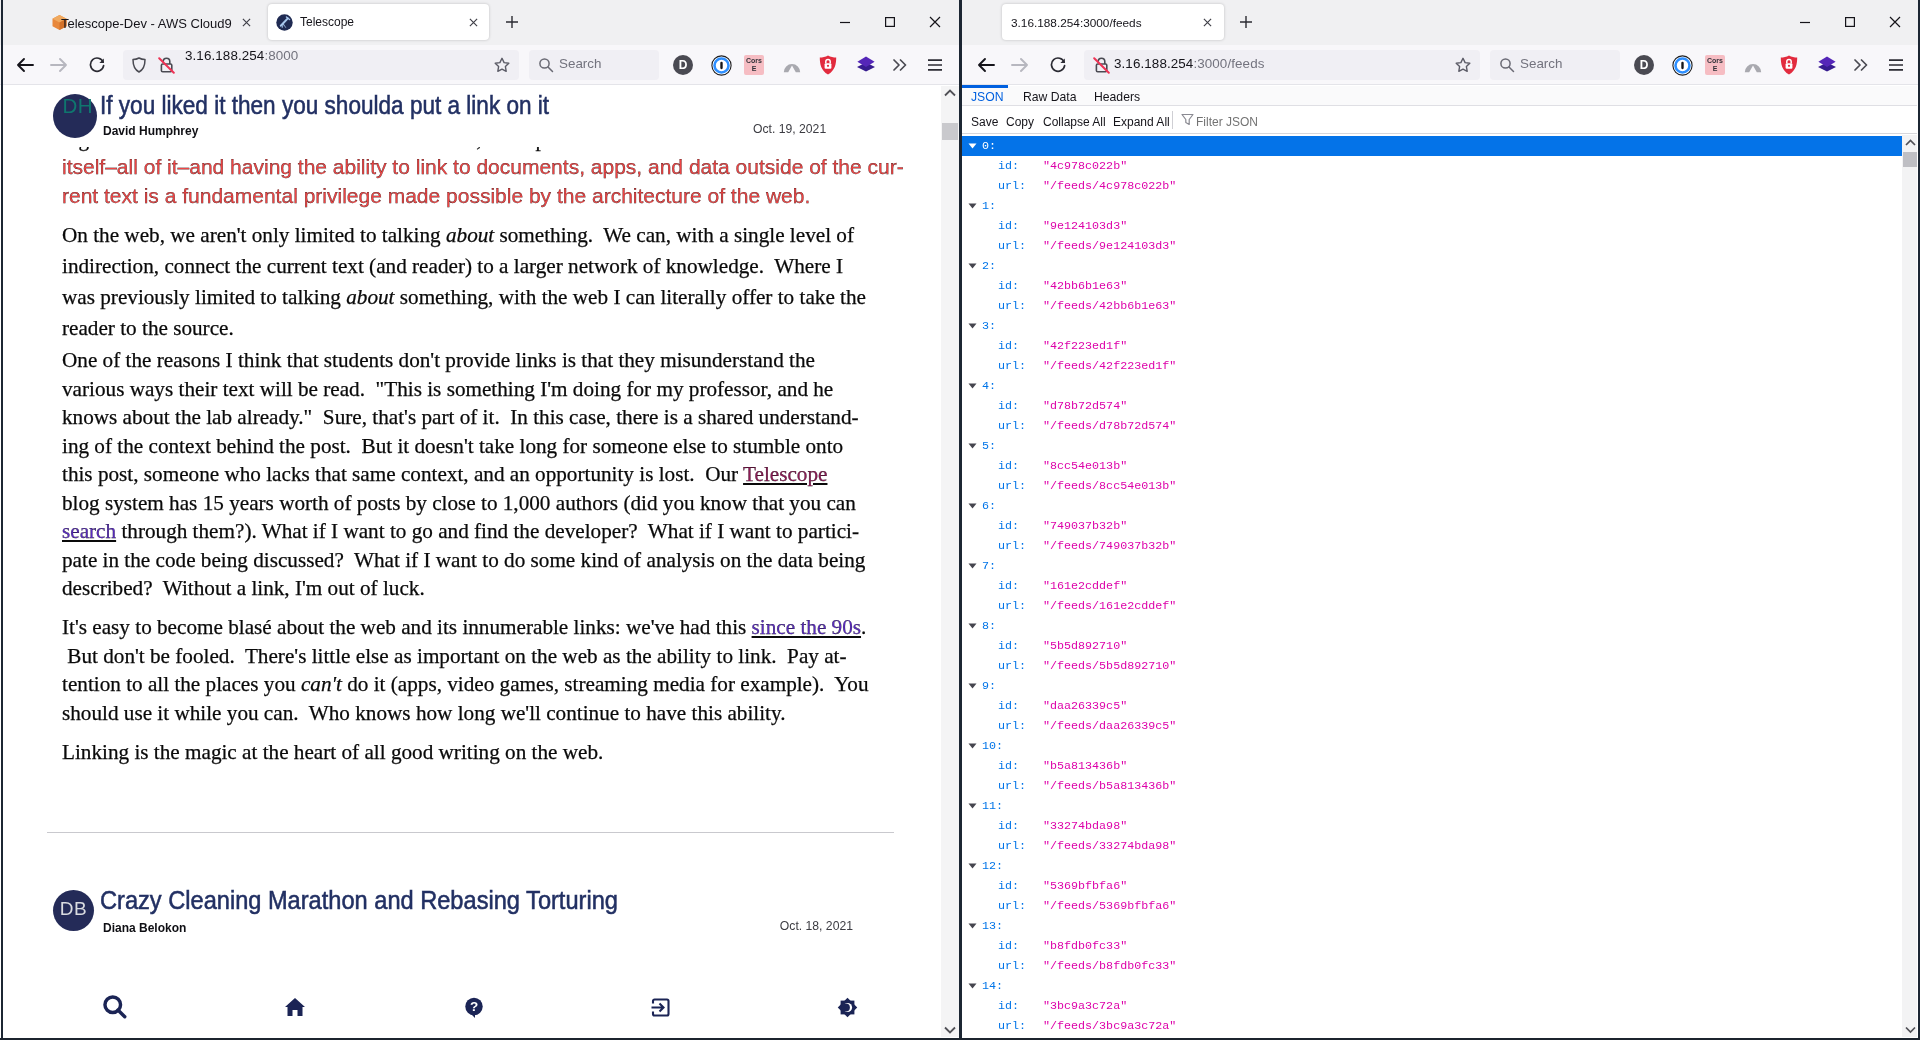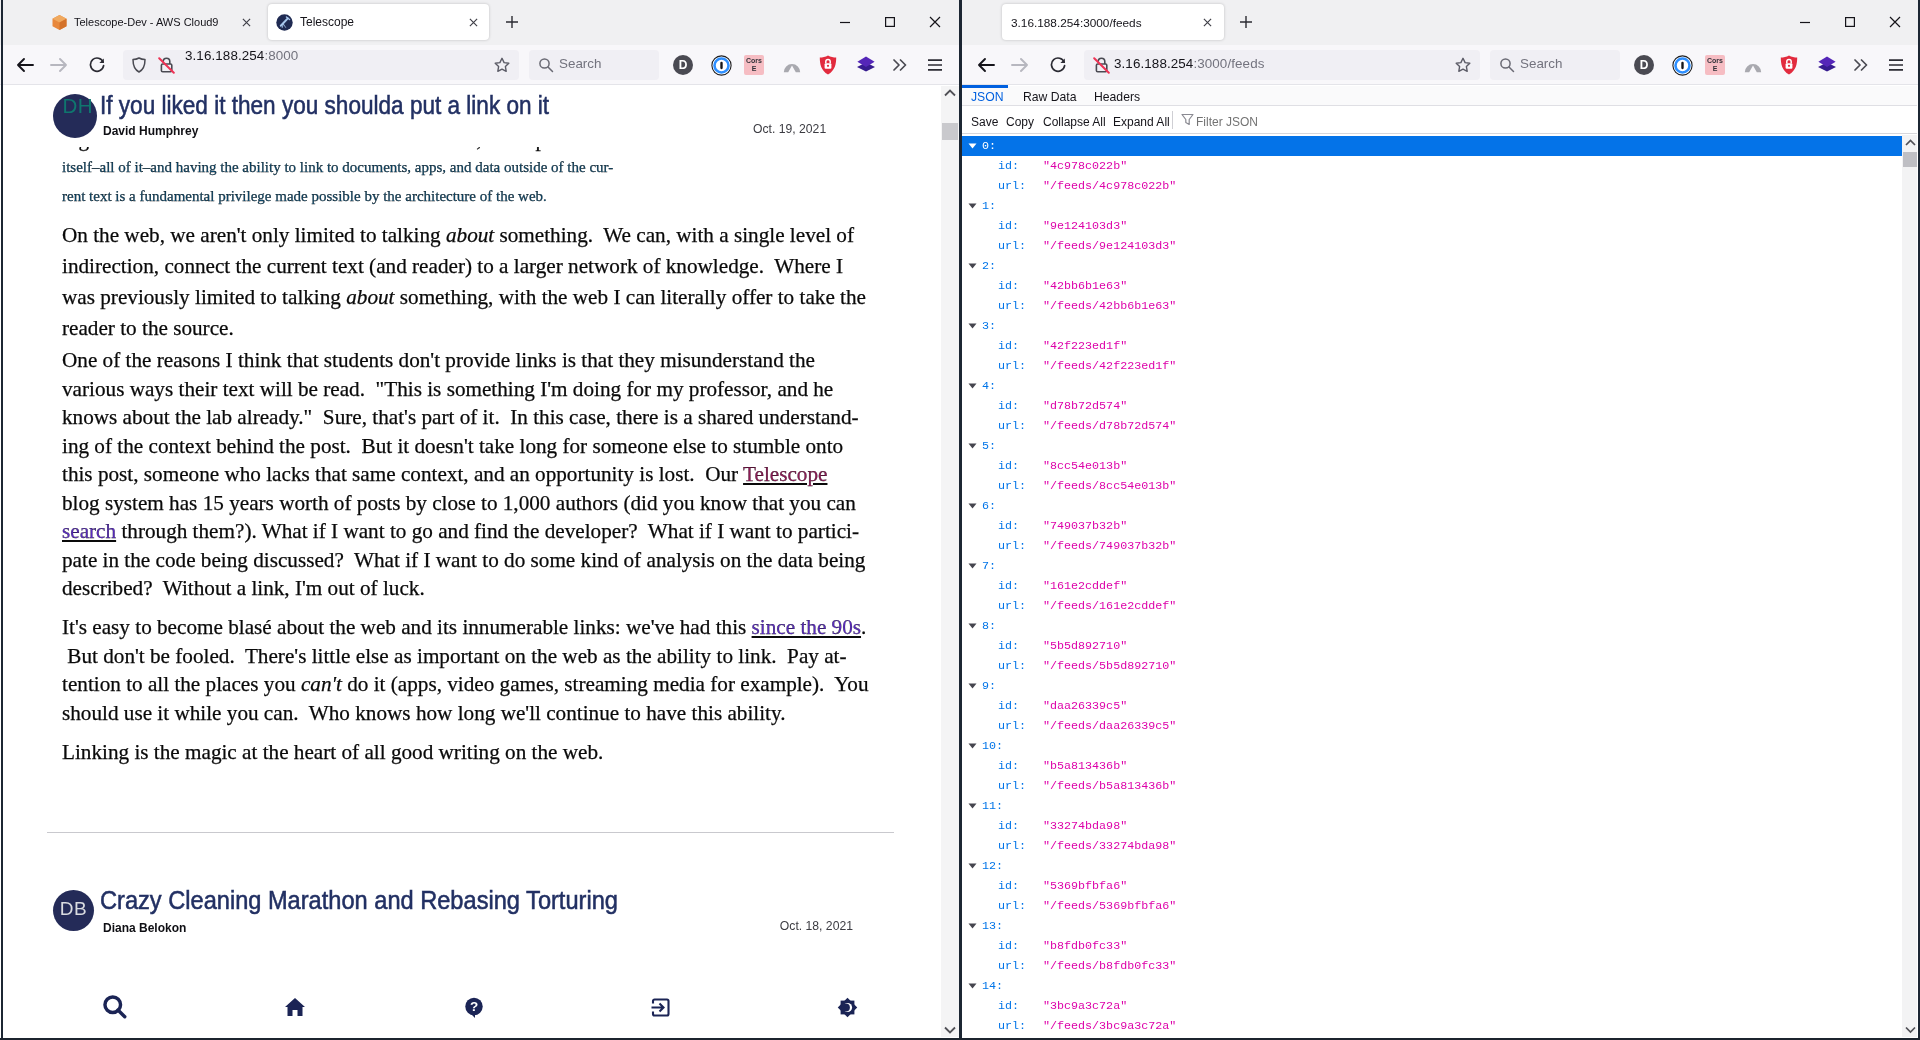--- a/index.html
+++ b/index.html
@@ -8,21 +8,21 @@
   svg{display:block;}
 </style></head><body>
 
 <div class="a" style="left:0;top:0;width:959px;height:1040px;background:#fff;">
 <div class="a" style="left:0;top:0;width:959px;height:45px;background:#f0f0f2;"></div>
 <svg class="a" style="left:51px;top:14px" width="17" height="17" viewBox="0 0 17 17">
       <path d="M8.5 1 L15.5 4.7 L15.5 12.3 L8.5 16 L1.5 12.3 L1.5 4.7 Z" fill="#e8883c"></path>
       <path d="M8.5 1 L15.5 4.7 L8.5 8.4 L1.5 4.7 Z" fill="#f0a95f"></path>
       <path d="M8.5 8.4 L15.5 4.7 L15.5 12.3 L8.5 16 Z" fill="#d4722a"></path>
     </svg>
-<div class="a" style="left:74px;top:15.5px;font-size:11px;color:#15141a;">Telescope-Dev - AWS Cloud9</div>
+<div class="a" style="left:61px;top:15.5px;font-size:13px;color:#15141a;">Telescope-Dev - AWS Cloud9</div>
 <svg class="a" style="left:241.5px;top:17.5px" width="9" height="9" viewBox="0 0 10 10">
       <path d="M1 1 L9 9 M9 1 L1 9" stroke="#404048" stroke-width="1.3" fill="none"></path>
     </svg>
 <div class="a" style="left:268px;top:4px;width:221px;height:36px;background:#fff;border-radius:4px;box-shadow:0 0 3px rgba(0,0,0,0.22);"></div>
 <svg class="a" style="left:276px;top:14px" width="17" height="17" viewBox="0 0 17 17">
       <circle cx="8.5" cy="8.5" r="8.2" fill="#1f2a52"></circle>
       <path d="M4.8 11.8 L11.8 4.4" stroke="#a8c8ee" stroke-width="2.0" stroke-linecap="round"></path>
       <path d="M10.4 2.9 L13.6 5.5" stroke="#a8c8ee" stroke-width="1.3" stroke-linecap="round"></path>
       <path d="M6.2 13.6 L7.3 10.0 M7.5 10.2 L9.6 13.4" stroke="#a8c8ee" stroke-width="0.8" stroke-linecap="round"></path>
     </svg>
@@ -93,21 +93,21 @@
       <path d="M11 2.6 L19.6 7.8 L11 13 L2.4 7.8 Z" fill="#5526b8"></path>
     </svg>
     <svg class="a" style="left:892px;top:59px" width="16" height="12" viewBox="0 0 16 12">
       <path d="M2 1 L7 6 L2 11 M8.5 1 L13.5 6 L8.5 11" stroke="#4a4a52" stroke-width="1.7" fill="none" stroke-linecap="round" stroke-linejoin="round"></path>
     </svg>
     <svg class="a" style="left:927px;top:59px" width="16" height="12" viewBox="0 0 16 12">
       <path d="M1 1.2 H15 M1 6 H15 M1 10.8 H15" stroke="#2b2b33" stroke-width="1.7" fill="none"></path>
     </svg>
 <div class="a" style="left:2px;top:86px;width:939px;height:951px;background:#fff;"></div>
 <div class="a" style="left:62px;width:815px;font-family:'Liberation Serif',serif;font-size:21.2px;line-height:28.5px;color:#0a0a0a;-webkit-text-stroke:0.25px #0a0a0a;white-space:pre;top:124.6px;">regardless of all the structure we install around it, a scrap of text on the web can still link</div>
-<div class="a" style="left:62px;width:815px;font-family:Liberation Serif, serif;font-size:15px;line-height:28.5px;color:#0c4a6e;-webkit-text-stroke:0.25px #0a0a0a;white-space:pre;top:153.1px;">itself–all of it–and having the ability to link to documents, apps, and data outside of the cur-
+<div class="a" style="left:62px;width:815px;font-family:Liberation Sans, sans-serif;font-size:21px;line-height:28.5px;color:#ef4444;-webkit-text-stroke:0.25px #0a0a0a;white-space:pre;top:153.1px;">itself–all of it–and having the ability to link to documents, apps, and data outside of the cur-
 rent text is a fundamental privilege made possible by the architecture of the web.</div>
 <div class="a" style="left:62px;width:815px;font-family:'Liberation Serif',serif;font-size:21.2px;line-height:31px;color:#0a0a0a;-webkit-text-stroke:0.25px #0a0a0a;white-space:pre;top:220.1px;">On the web, we aren't only limited to talking <i>about</i> something.  We can, with a single level of
 indirection, connect the current text (and reader) to a larger network of knowledge.  Where I
 was previously limited to talking <i>about</i> something, with the web I can literally offer to take the
 reader to the source.</div>
 <div class="a" style="left:62px;width:815px;font-family:'Liberation Serif',serif;font-size:21.2px;line-height:28.5px;color:#0a0a0a;-webkit-text-stroke:0.25px #0a0a0a;white-space:pre;top:346.1px;">One of the reasons I think that students don't provide links is that they misunderstand the
 various ways their text will be read.  "This is something I'm doing for my professor, and he
 knows about the lab already."  Sure, that's part of it.  In this case, there is a shared understand-
 ing of the context behind the post.  But it doesn't take long for someone else to stumble onto
 this post, someone who lacks that same context, and an opportunity is lost.  Our <a style="color:#8e1a56;text-decoration:underline;">Telescope</a>

